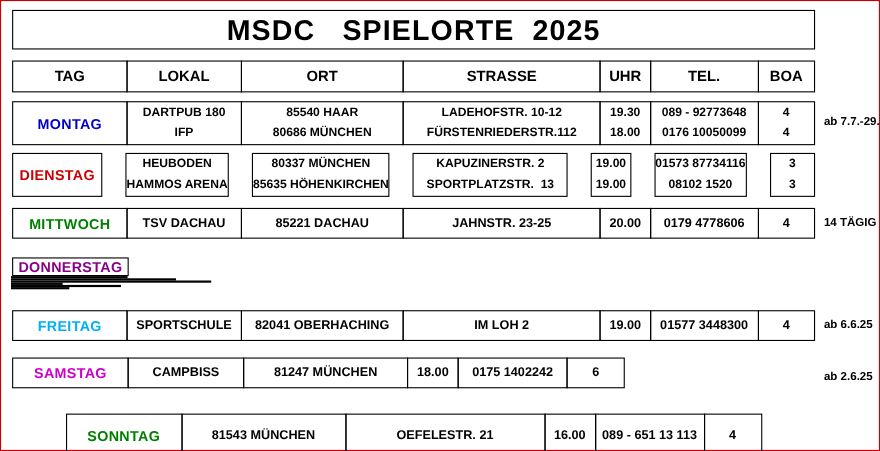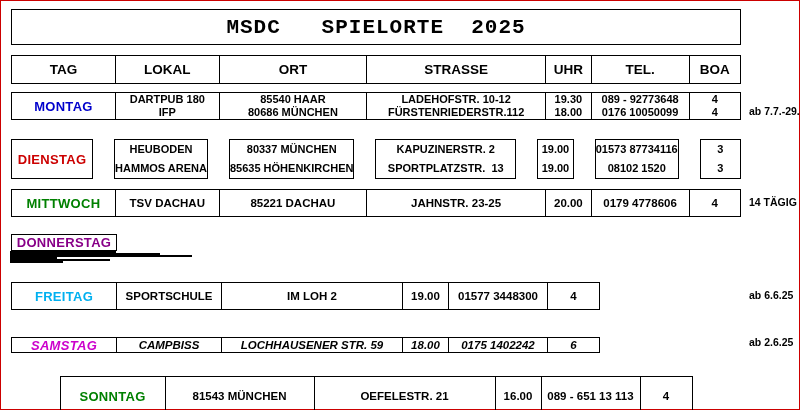--- a/index.html
+++ b/index.html
@@ -29,26 +29,25 @@
     top: 8px;
     width: 730px;
     height: 36px;
     border: 1px solid #000000;
     box-sizing: border-box;
     display: flex;
     align-items: center;
     justify-content: center;
   }
   .title-text {
-    font-size: 21px;
+    font-size: 26px;
     font-weight: bold;
     letter-spacing: 1px;
     color: #000000;
     white-space: pre;
-    font-family: Liberation Mono, monospace;
   }
 
   
   .header-row {
     position: absolute;
     left: 10px;
     top: 54px;
     width: 730px;
     height: 29px;
     display: flex;
@@ -137,21 +136,21 @@
     <div class="header-cell c-tag">TAG</div>
     <div class="header-cell c-lokal">LOKAL</div>
     <div class="header-cell c-ort">ORT</div>
     <div class="header-cell c-str">STRASSE</div>
     <div class="header-cell c-uhr">UHR</div>
     <div class="header-cell c-tel">TEL.</div>
     <div class="header-cell c-boa">BOA</div>
   </div>
 
   <div id="day-blocks">
-      <div class="day-block" style="top: 91px; height: 28px;">
+      <div class="day-block" style="top: 91px; height: 40px;">
         <div class="cell tag-cell c-tag" style="color: rgb(0, 0, 204);">MONTAG</div>
         <div class="cell c-lokal">
           <div class="sub">DARTPUB 180</div>
           <div class="sub">IFP</div>
         </div>
         <div class="cell c-ort">
           <div class="sub">85540 HAAR</div>
           <div class="sub">80686 MÜNCHEN</div>
         </div>
         <div class="cell c-str">
@@ -238,40 +237,43 @@
         </div>
         <div class="cell c-boa">
           <div class="sub single"></div>
         </div>
       </div>
       <div class="day-block" style="top: 281px; height: 28px;">
         <div class="cell tag-cell c-tag" style="color: rgb(0, 176, 240);">FREITAG</div>
         <div class="cell c-lokal">
           <div class="sub single">SPORTSCHULE</div>
         </div>
+        <div class="cell c-ort">
+          <div class="sub single">82041 OBERHACHING</div>
+        </div>
         <div class="cell c-str">
           <div class="sub single">IM LOH 2</div>
         </div>
         <div class="cell c-uhr">
           <div class="sub single">19.00</div>
         </div>
         <div class="cell c-tel">
           <div class="sub single">01577 3448300</div>
         </div>
         <div class="cell c-boa">
           <div class="sub single">4</div>
         </div>
       </div>
-      <div class="day-block" style="top: 336px; height: 16px; font-style: italic;">
+      <div class="day-block" style="top: 324px; height: 28px;">
         <div class="cell tag-cell c-tag" style="color: rgb(204, 0, 204);">SAMSTAG</div>
         <div class="cell c-lokal">
           <div class="sub single">CAMPBISS</div>
         </div>
-        <div class="cell c-str">
-          <div class="sub single">LOCHHAUSENER STR. 59</div>
+        <div class="cell c-ort">
+          <div class="sub single">81247 MÜNCHEN</div>
         </div>
         <div class="cell c-uhr">
           <div class="sub single">18.00</div>
         </div>
         <div class="cell c-tel">
           <div class="sub single">0175 1402242</div>
         </div>
         <div class="cell c-boa">
           <div class="sub single">6</div>
         </div>

